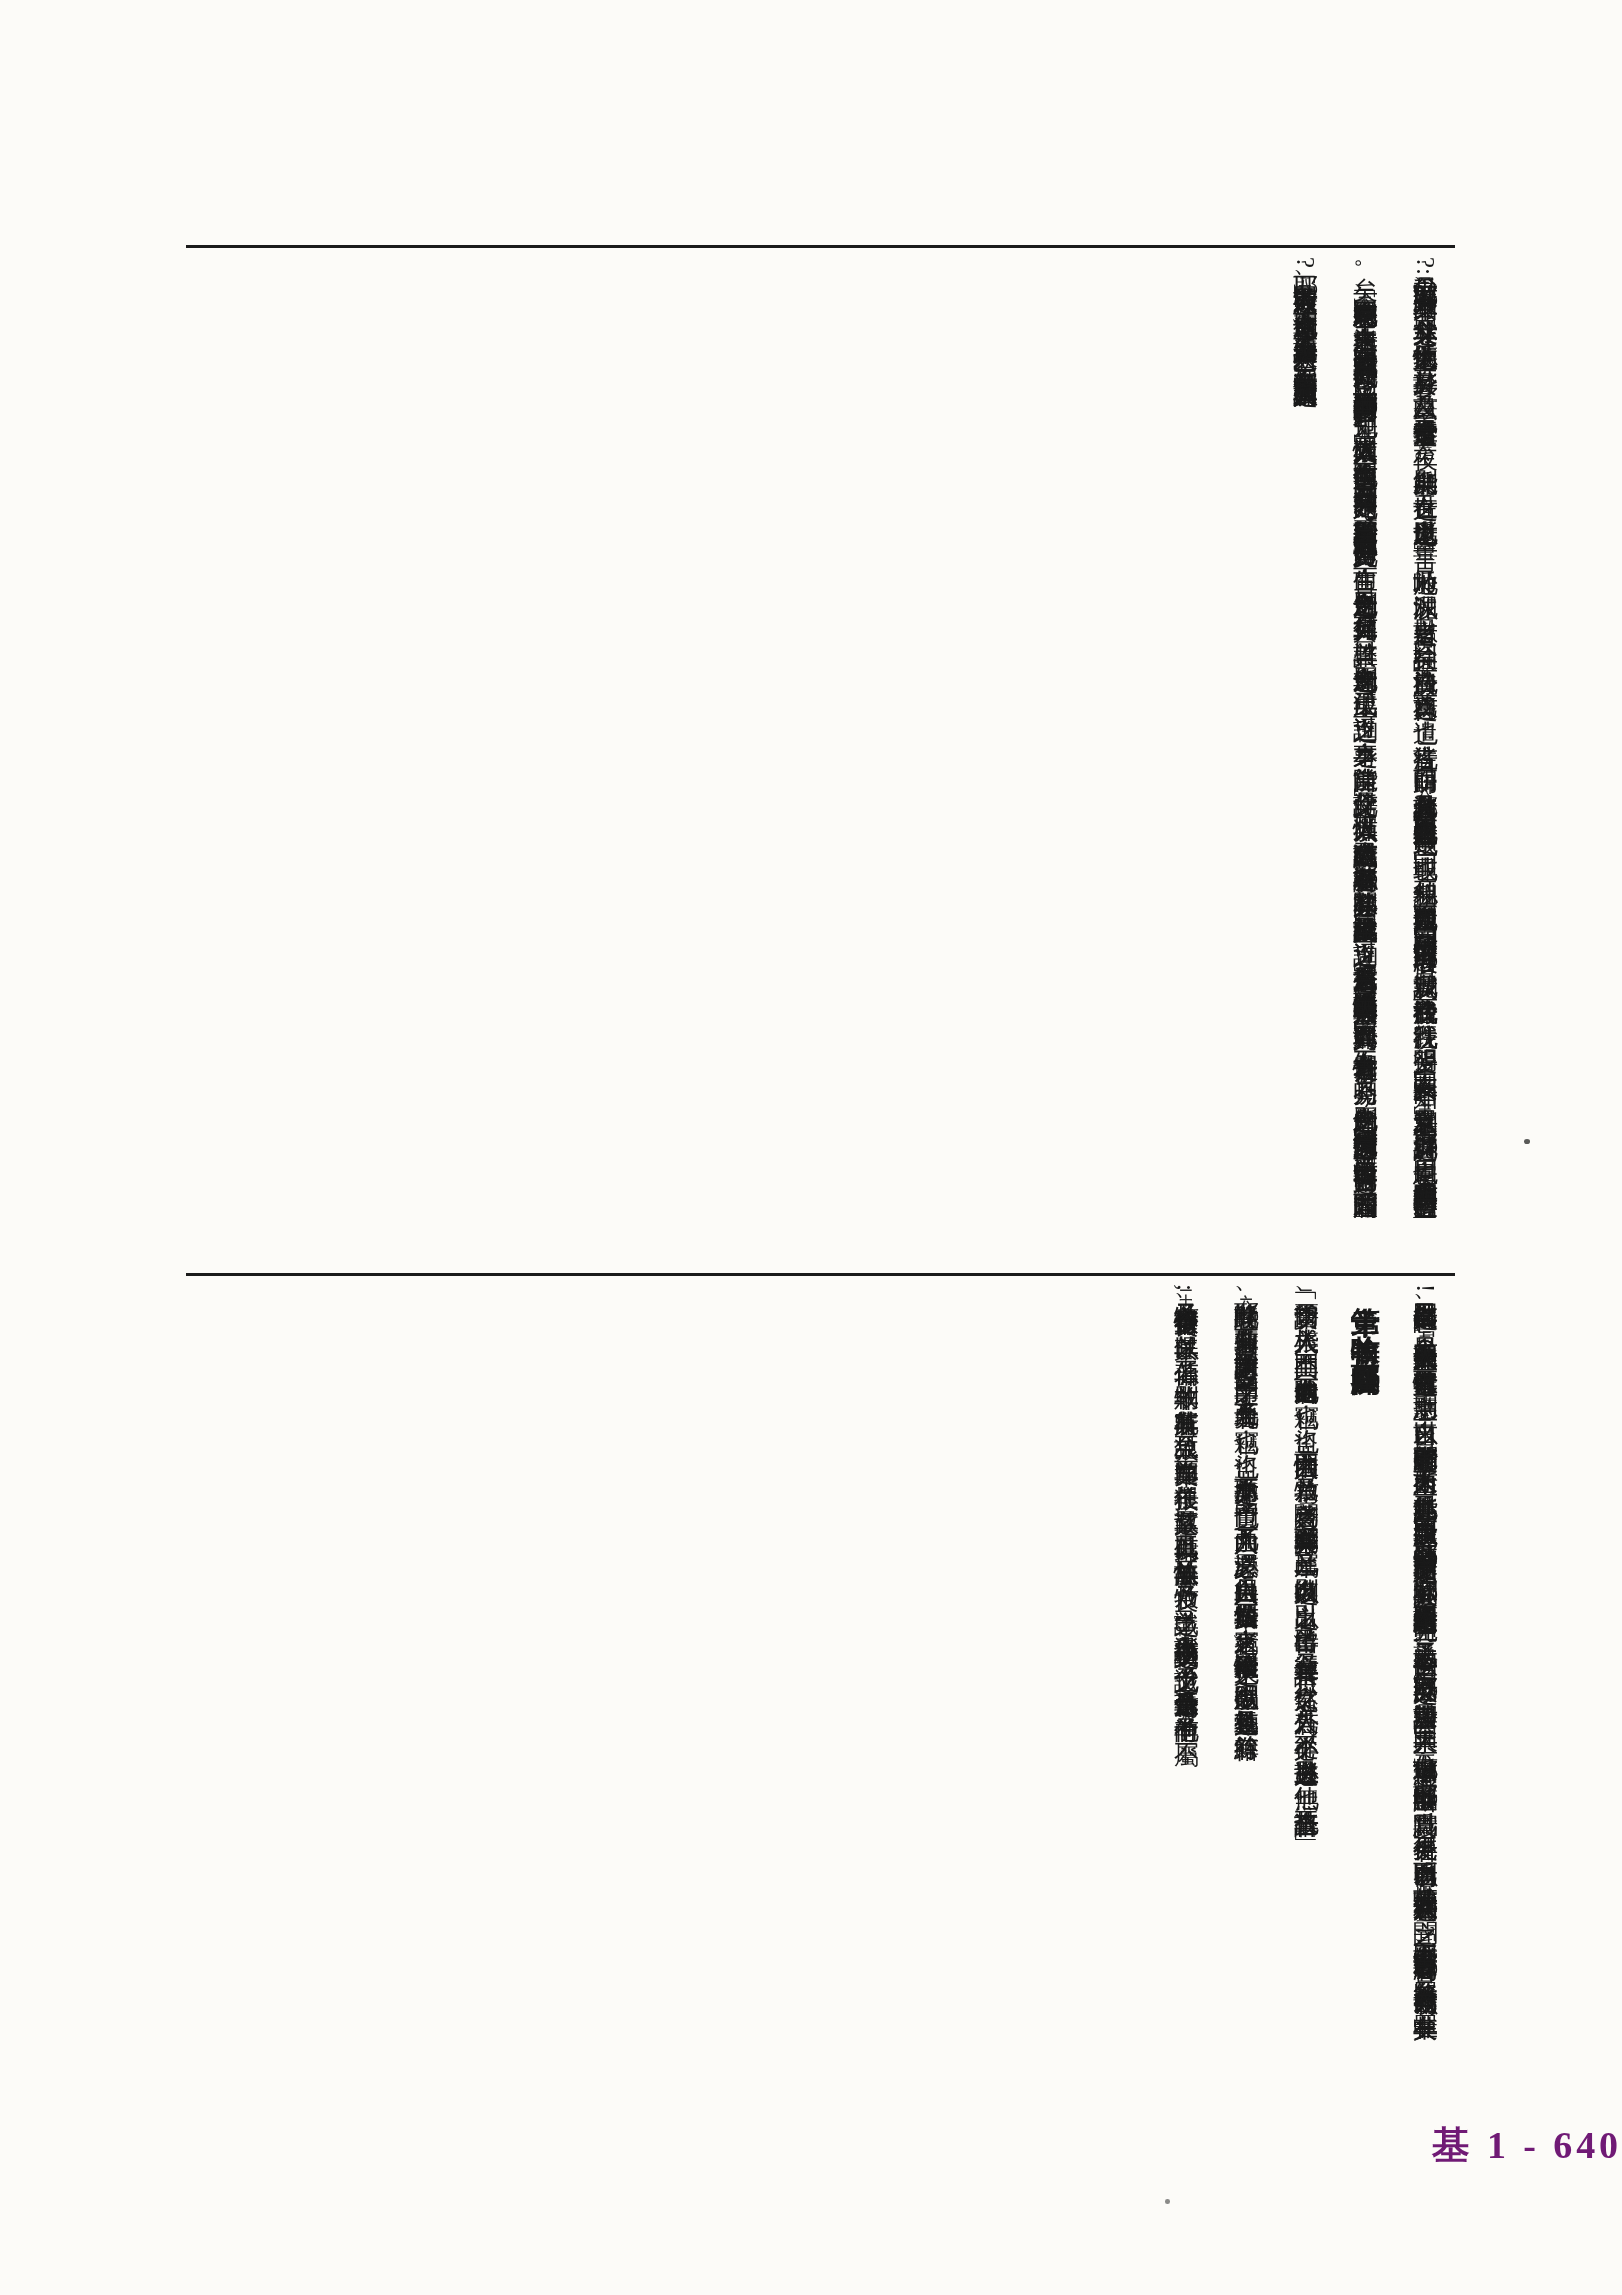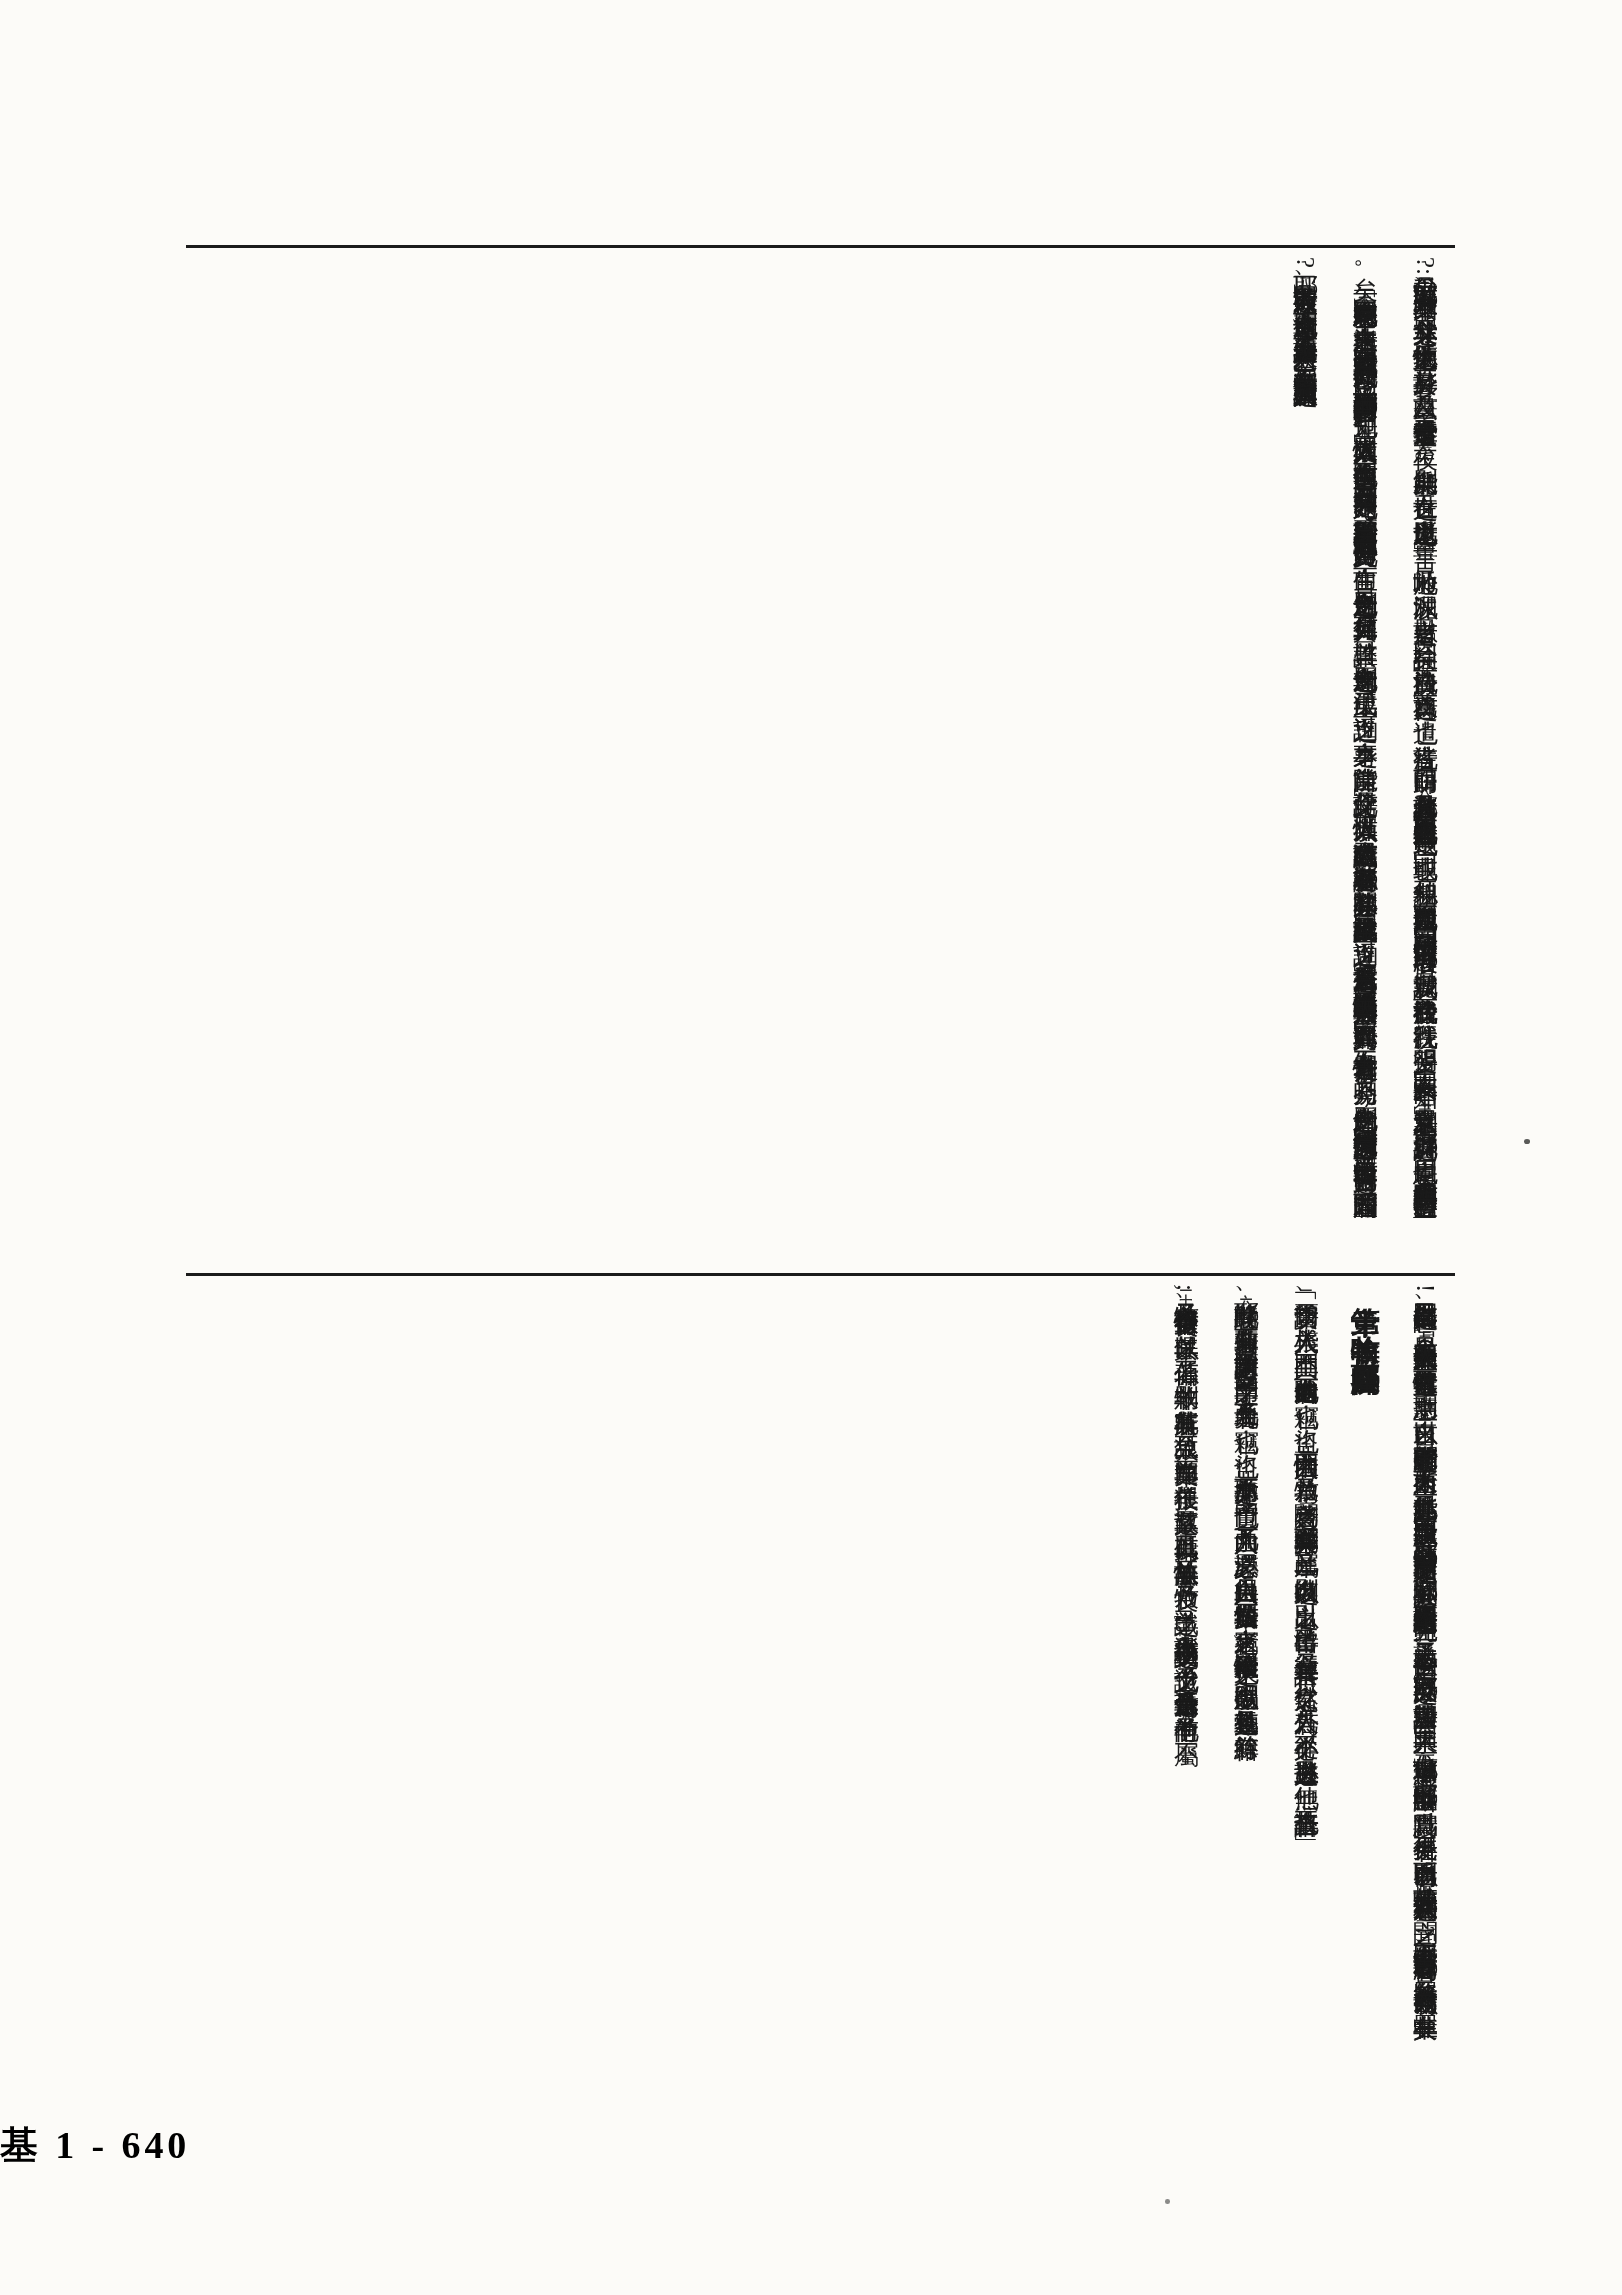--- a/index.html
+++ b/index.html
@@ -57,25 +57,25 @@
   }
   .note {
     font-size: 0.52em;
     opacity: 0.92;
   }
   .footer {
     position: absolute;
     top: 2120px;
     left: 0;
     width: 100%;
-    text-align: left;
+    text-align: right;
     font-size: 38px;
     font-weight: bold;
     letter-spacing: 3.9px;
-    color: #000000;
+    color: #701a75;
   }
   .speck {
     position: absolute;
     background: #5a5a58;
     border-radius: 50%;
   }
   .speck.s1 { width: 5.9px; height: 4.6px; right: 92px; top: 1139px; }
   .speck.s2 { width: 4.6px; height: 4.6px; right: 452px; top: 2199px; opacity: 0.7; }
 </style>
 </head>

